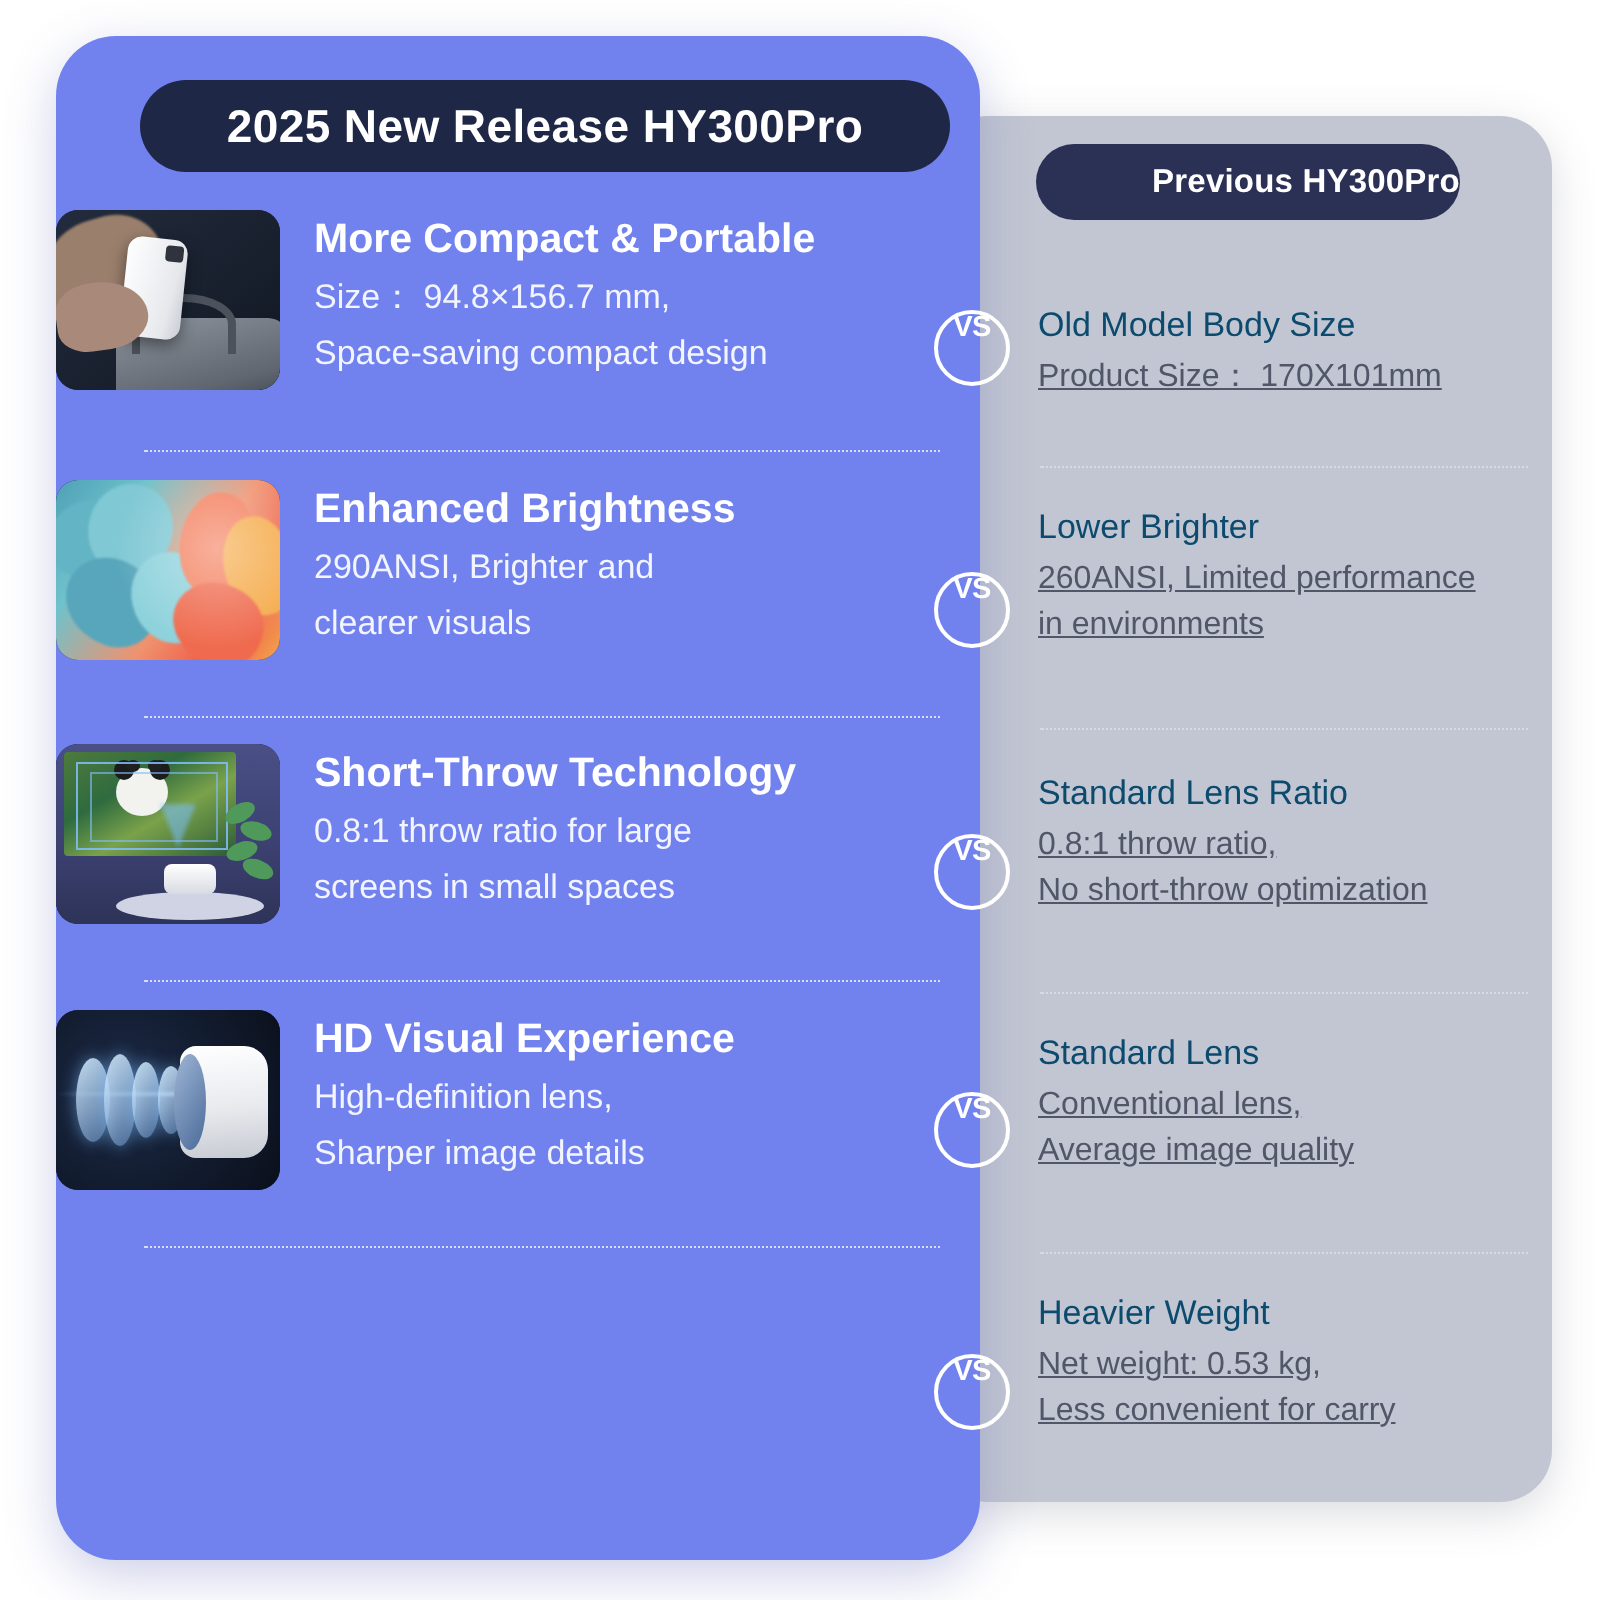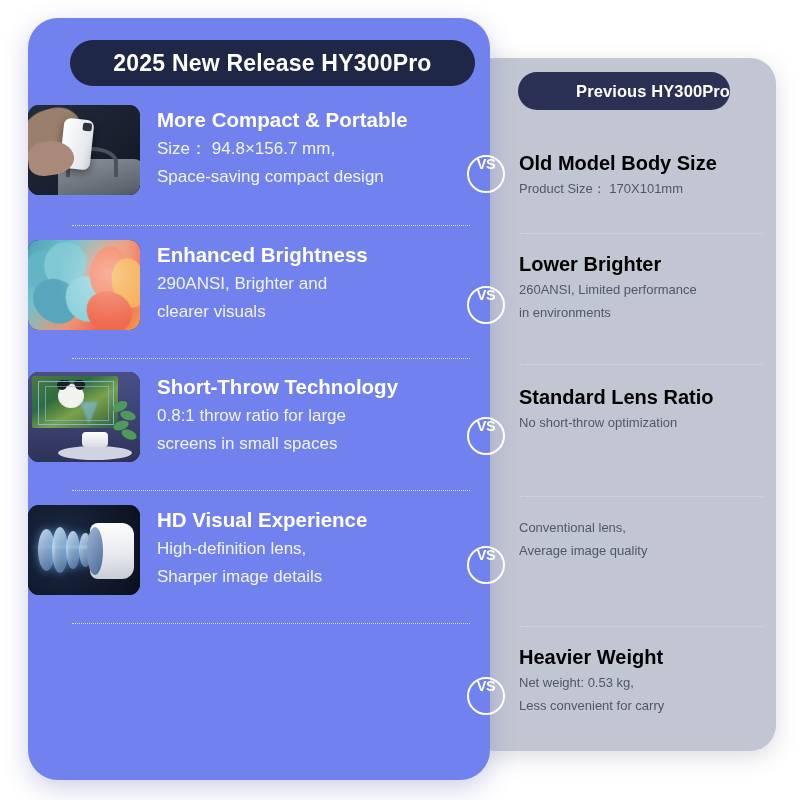--- a/index.html
+++ b/index.html
@@ -58,32 +58,33 @@
     left: 0;
     top: 0;
     width: 100%;
   }
   .right-row {
     position: absolute;
     left: 51px;
     width: 250px;
   }
   .right-title {
-    color: #000000;
-    font-size: 20px;
-    font-weight: bold;
+    color: #0c4a6e;
+    font-size: 17px;
+    font-weight: normal;
     line-height: 22px;
     margin: 0 0 3px 0;
     white-space: nowrap;
   }
   .right-line {
     color: #515769;
-    font-size: 13px;
+    font-size: 16px;
     line-height: 23px;
     white-space: nowrap;
+    text-decoration: underline;
   }
   .right-divider {
     position: absolute;
     left: 52px;
     width: 244px;
     height: 0;
     border-top: 1px dotted #d7dae2;
   }
 
   
@@ -363,26 +364,28 @@
       <div class="right-row" style="top:195px">
         <div class="right-title">Lower Brighter</div>
         <div class="right-line">260ANSI, Limited performance</div>
         <div class="right-line">in environments</div>
       </div>
 
       <div class="right-divider" style="top:306px"></div>
 
       <div class="right-row" style="top:328px">
         <div class="right-title">Standard Lens Ratio</div>
+        <div class="right-line">0.8:1 throw ratio,</div>
         <div class="right-line">No short-throw optimization</div>
       </div>
 
       <div class="right-divider" style="top:438px"></div>
 
       <div class="right-row" style="top:458px">
+        <div class="right-title">Standard Lens</div>
         <div class="right-line">Conventional lens,</div>
         <div class="right-line">Average image quality</div>
       </div>
 
       <div class="right-divider" style="top:568px"></div>
 
       <div class="right-row" style="top:588px">
         <div class="right-title">Heavier Weight</div>
         <div class="right-line">Net weight: 0.53 kg,</div>
         <div class="right-line">Less convenient for carry</div>

